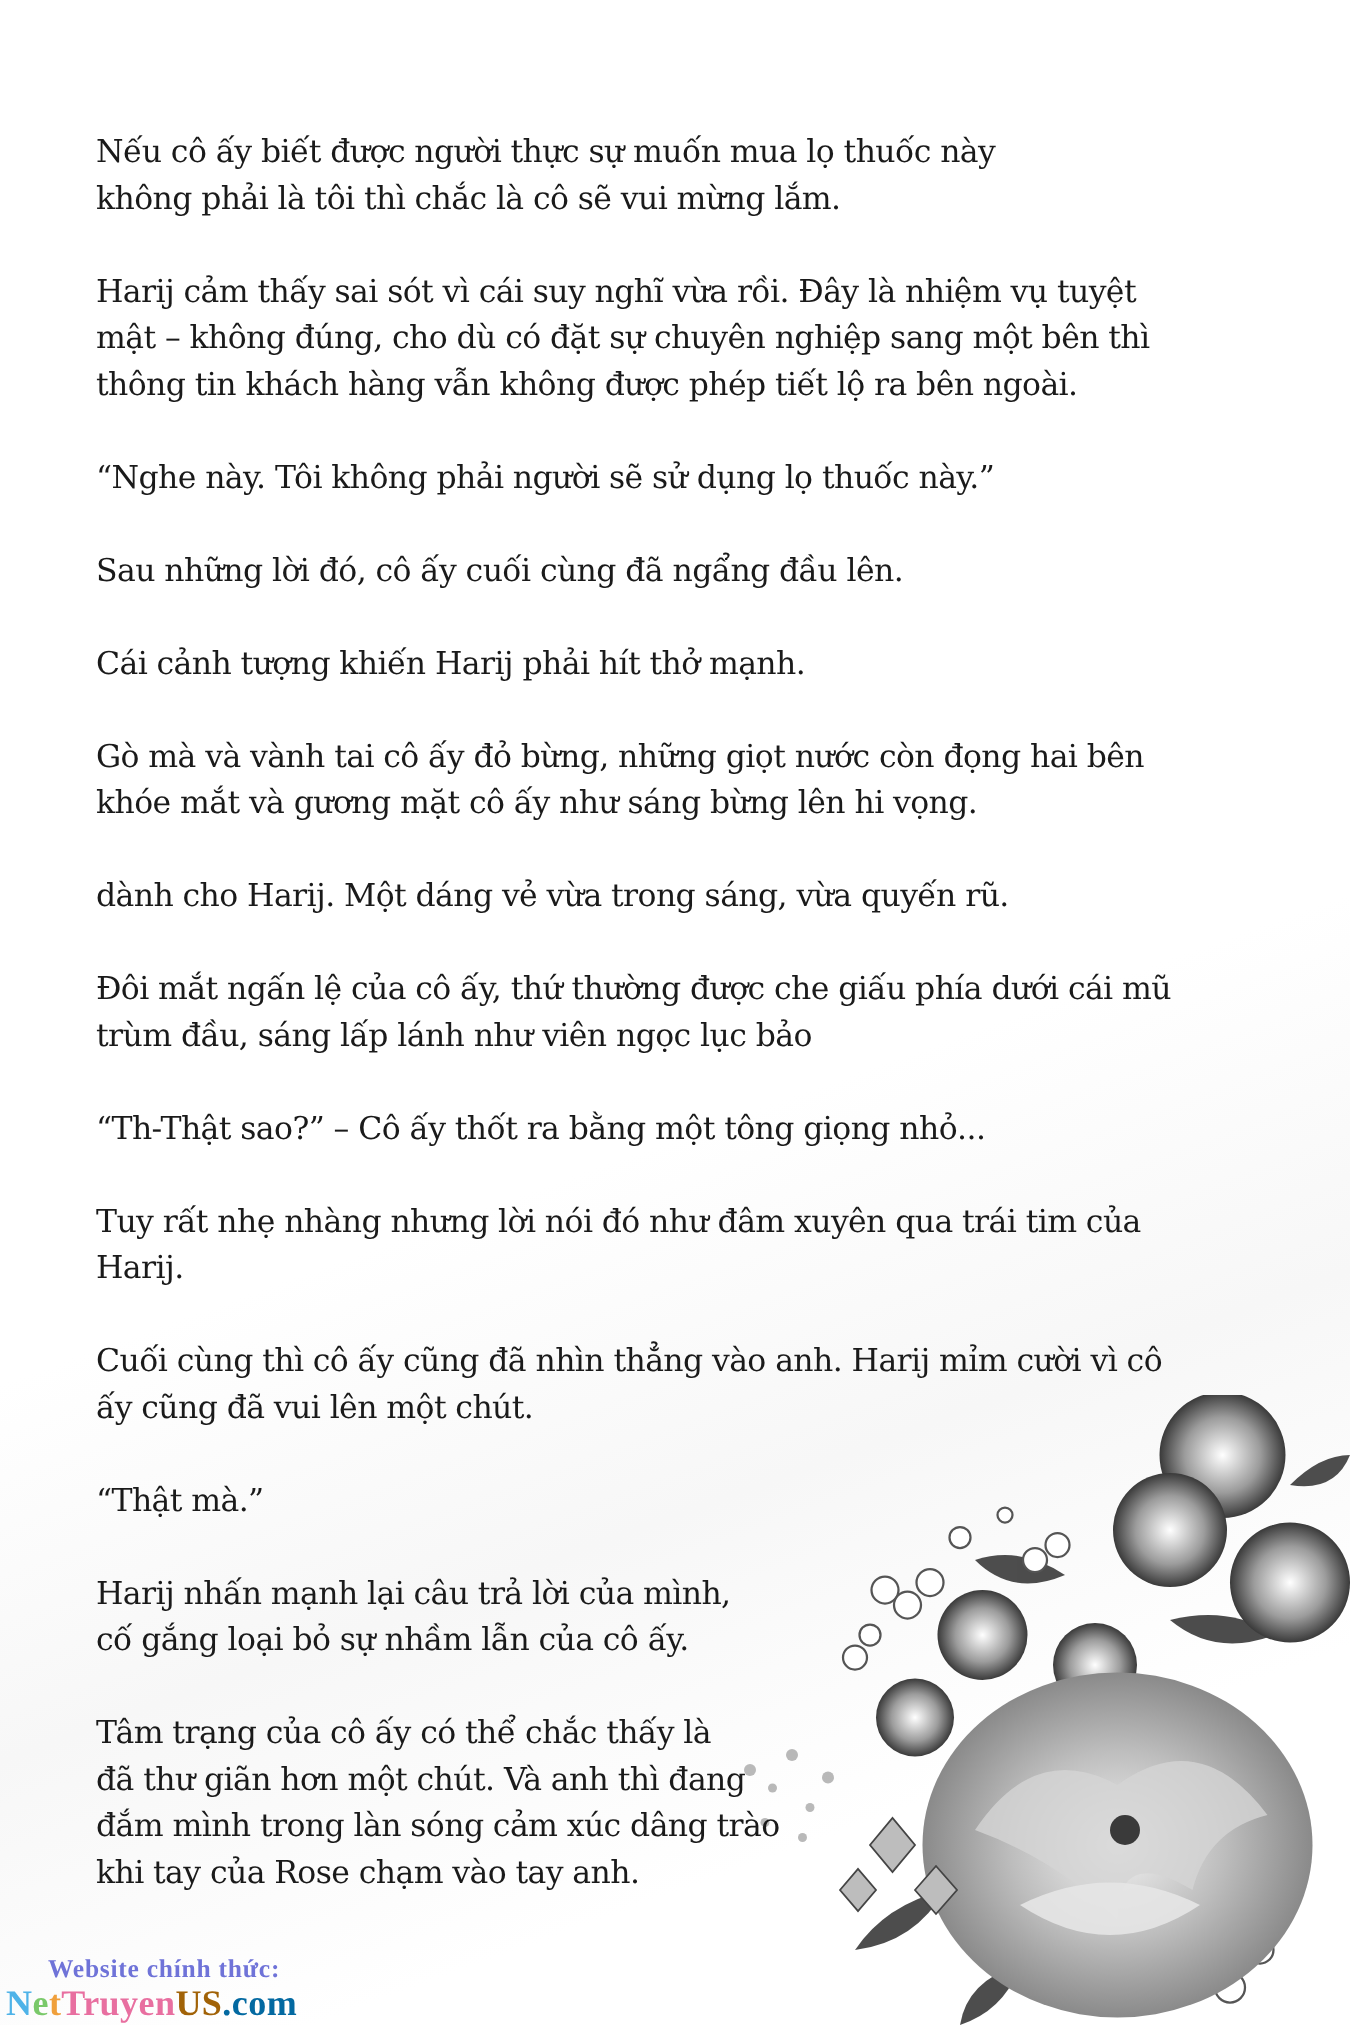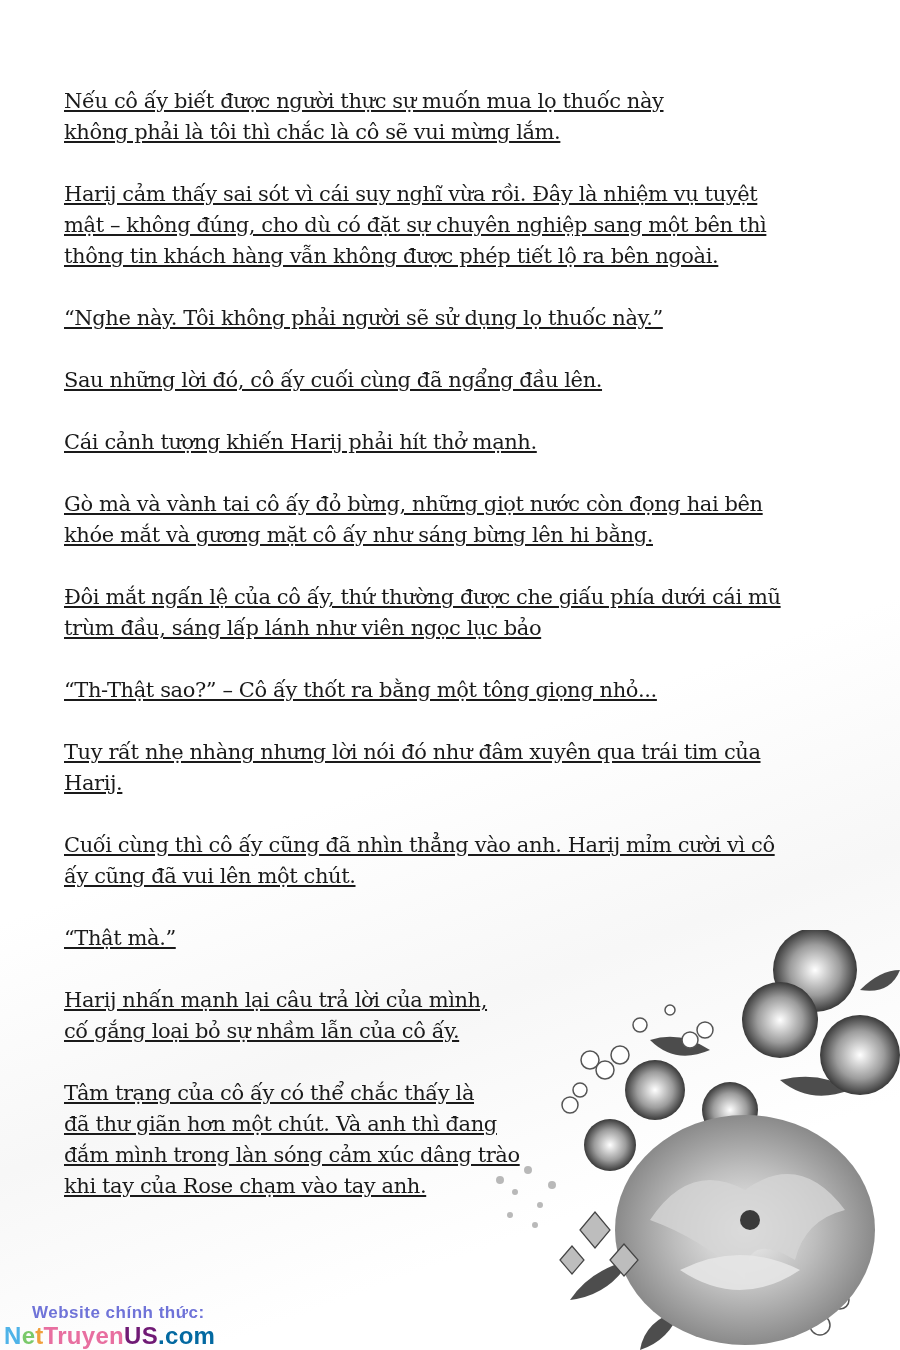--- a/index.html
+++ b/index.html
@@ -30,41 +30,40 @@
     }
     .paragraph {
       margin: 0 0 31px 0;
       font-size: 21px;
       line-height: 31px;
       letter-spacing: -0.4px;
       white-space: nowrap;
     }
     .paragraph .line {
       display: block;
-      text-decoration: underline;
     }
     .paragraph.p-lower {
       font-size: 21px;
     }
     
     .flower-decoration {
       position: absolute;
       right: 0;
       bottom: 0;
       width: 420px;
       height: 420px;
       z-index: 1;
     }
     
     .watermark {
       position: absolute;
       left: 4px;
       bottom: 2px;
       z-index: 3;
-      font-family: Liberation Sans, sans-serif;
+      font-family: Liberation Serif, serif;
       font-weight: bold;
       line-height: 1;
     }
     .watermark .wm-label {
       display: block;
       font-size: 17px;
       color: #6f73d8;
       margin-left: 28px;
       margin-bottom: 3px;
       letter-spacing: 0.5px;
@@ -95,23 +94,24 @@
     <span class="line">“Nghe này. Tôi không phải người sẽ sử dụng lọ thuốc này.”</span>
   </p>
   <p class="paragraph">
     <span class="line">Sau những lời đó, cô ấy cuối cùng đã ngẩng đầu lên.</span>
   </p>
   <p class="paragraph">
     <span class="line">Cái cảnh tượng khiến Harij phải hít thở mạnh.</span>
   </p>
   <p class="paragraph">
     <span class="line">Gò mà và vành tai cô ấy đỏ bừng, những giọt nước còn đọng hai bên</span>
-    <span class="line">khóe mắt và gương mặt cô ấy như sáng bừng lên hi bằng.</span>
-  </p>
-  <p class="paragraph">
+    <span class="line">khóe mắt và gương mặt cô ấy như sáng bừng lên hi vọng.</span>
+  </p>
+  <p class="paragraph">
+    <span class="line">dành cho Harij. Một dáng vẻ vừa trong sáng, vừa quyến rũ.</span>
   </p>
   <p class="paragraph">
     <span class="line">Đôi mắt ngấn lệ của cô ấy, thứ thường được che giấu phía dưới cái mũ</span>
     <span class="line">trùm đầu, sáng lấp lánh như viên ngọc lục bảo</span>
   </p>
   <p class="paragraph">
     <span class="line">“Th-Thật sao?” – Cô ấy thốt ra bằng một tông giọng nhỏ...</span>
   </p>
   <p class="paragraph">
     <span class="line">Tuy rất nhẹ nhàng nhưng lời nói đó như đâm xuyên qua trái tim của</span>
@@ -203,15 +203,15 @@
   <g fill="#bdbdbd" stroke="#444" stroke-width="1.2">
     <path d="M100 300 l15 -18 l15 18 l-15 18z"></path>
     <path d="M130 330 l14 -16 l14 16 l-14 16z"></path>
     <path d="M80 330 l12 -14 l12 14 l-12 14z"></path>
   </g>
 </svg>
 
 <div class="watermark">
   <span class="wm-label">Website chính thức:</span>
   <span class="wm-site">
-    <span style="color:#4fb3e8">N</span><span style="color:#7ac96a">e</span><span style="color:#f0a03c">t</span><span style="color:#e86fa0">Truyen</span><span style="color:#701a75">US</span><span style="color:#0369a1">.com</span>
+    <span style="color:#4fb3e8">N</span><span style="color:#7ac96a">e</span><span style="color:#f0a03c">t</span><span style="color:#e86fa0">Truyen</span><span style="color:#a16207">US</span><span style="color:#0369a1">.com</span>
   </span>
 </div>
 
 </body></html>

